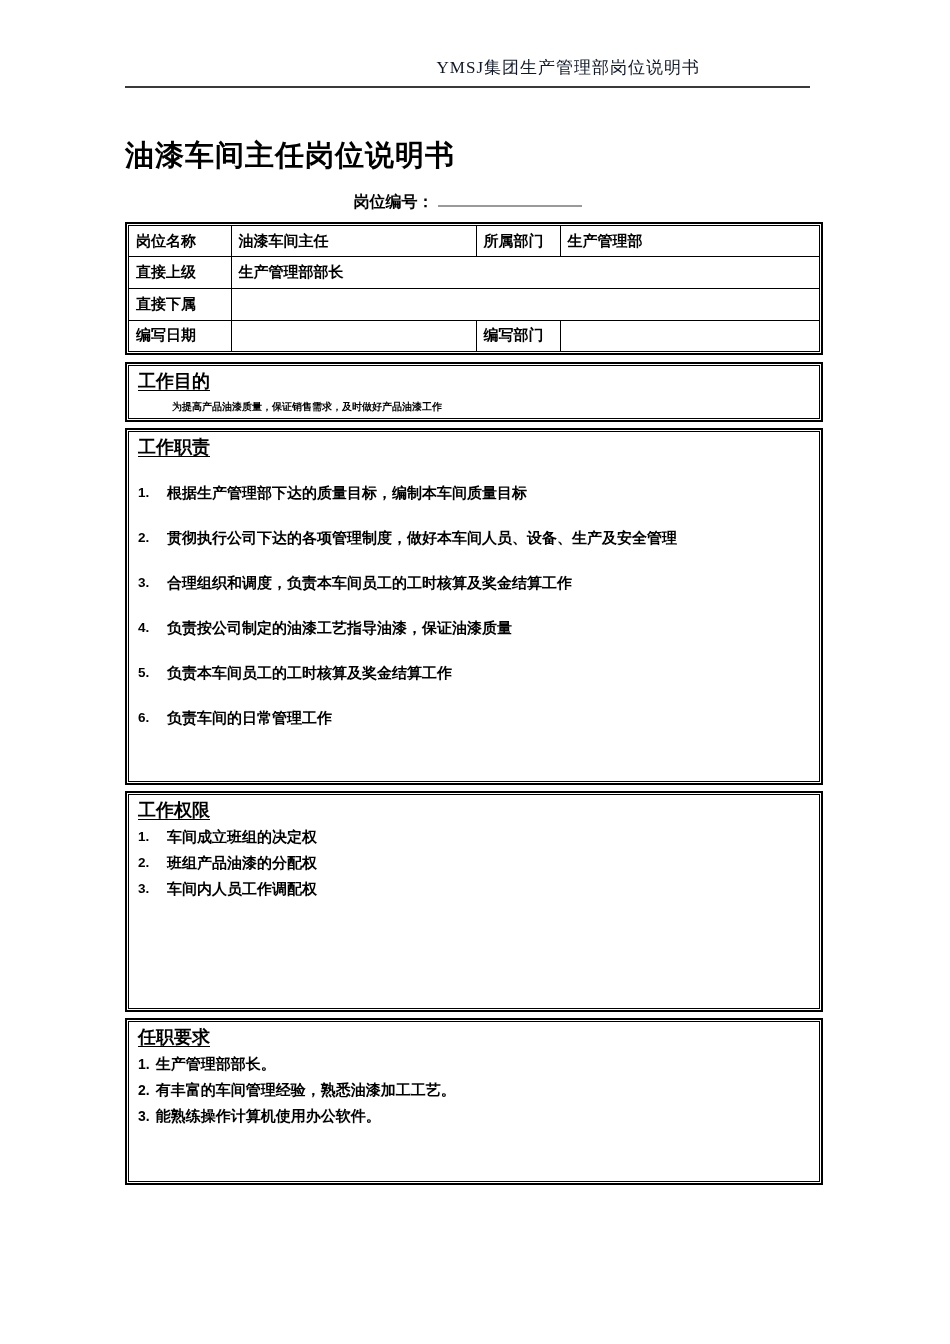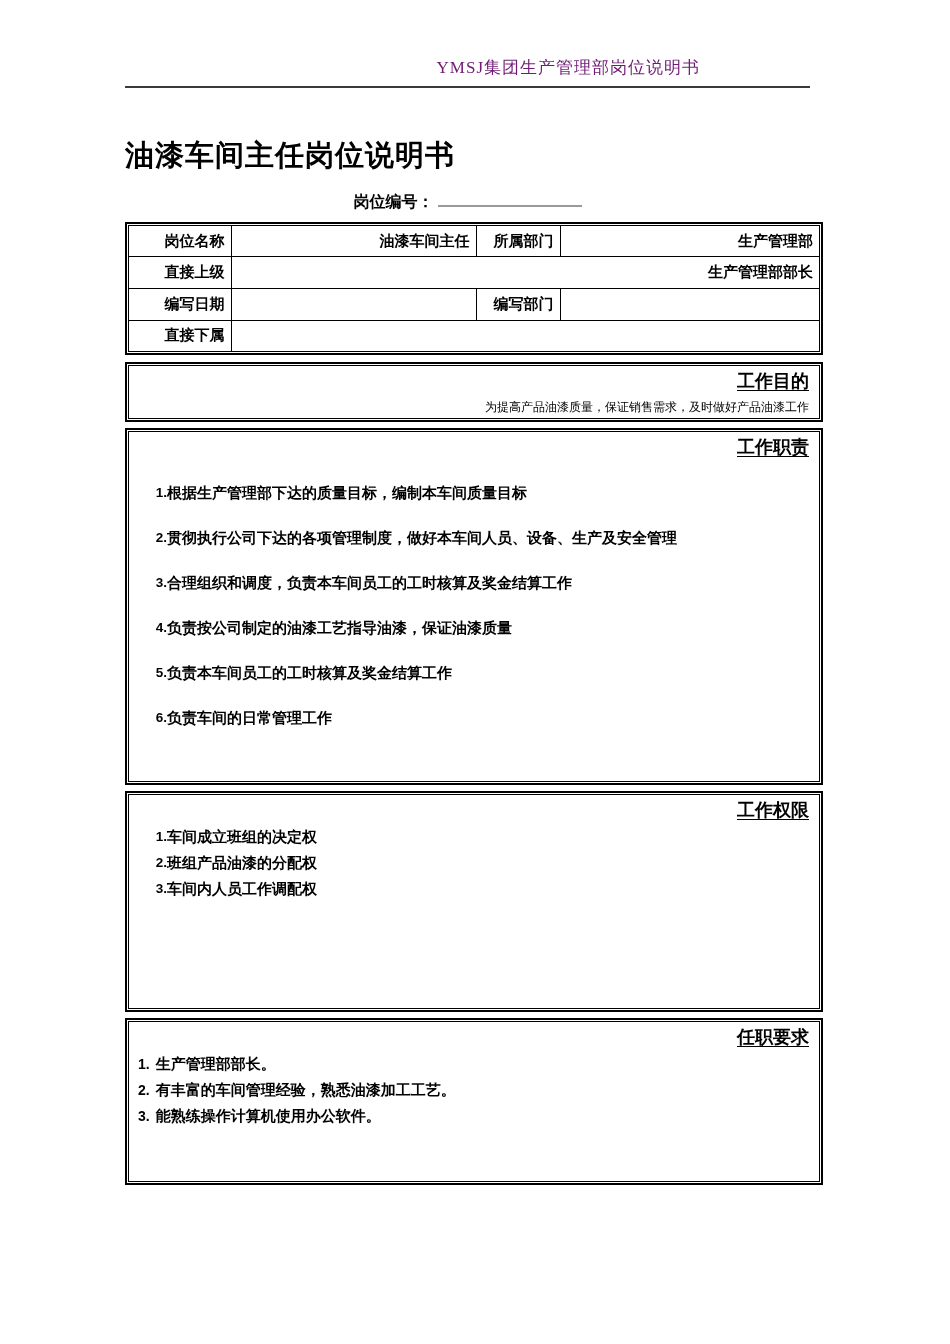--- a/index.html
+++ b/index.html
@@ -12,21 +12,21 @@
   }
   .page { position:absolute; inset:0; background:#fff; }
 
   
   .doc-header {
     position:absolute; left:125px; top:56px; width:685px;
     border-bottom:2px solid #3a3a3a;
     text-align:right;
     padding:0 110px 7px 0;
     font-family:"Liberation Serif", serif;
-    font-size:17px; color:#701a75;
+    font-size:17px; color:#0f172a;
     letter-spacing:1px;
   }
 
   
   .doc-title {
     position:absolute; left:125px; top:136px; width:698px;
     text-align:left;
     font-size:29px; font-weight:700;
     letter-spacing:1px;
   }
@@ -43,21 +43,20 @@
     margin-left:4px; vertical-align:baseline;
   }
 
   
   .dbox {
     position:absolute; left:128px; width:692px;
     background:#fff;
     border:1px solid #000;
     outline:2.5px solid #000;
     outline-offset:1.5px;
-    text-align:right;
   }
 
   
   .dbox.info-wrap { top:225px; height:127px; }
   table.info {
     border-collapse:collapse; table-layout:fixed;
     width:100%; height:100%;
   }
   .info td {
     border:1px solid #000;
@@ -79,21 +78,21 @@
   .dbox.sec-requirements { top:1021px; height:161px; }
 
   .sec-heading {
     display:inline-block;
     font-size:18px; font-weight:600;
     text-decoration:underline;
     text-underline-offset:3px;
     line-height:18px;
   }
   .sec-body {
-    font-size:12px; font-weight:400; line-height:18px;
+    font-size:10px; font-weight:700; line-height:18px;
     margin-top:7px; padding-left:34px;
   }
 
   .list .item { display:flex; font-size:15px; font-weight:600; line-height:18px; }
   .list .num  { flex:none; font-size:13.5px; }
 
   
   .sec-duties .item { margin-top:27px; }
   .sec-duties .num  { width:29px; }
 
@@ -131,29 +130,29 @@
         <td>岗位名称</td>
         <td>油漆车间主任</td>
         <td>所属部门</td>
         <td>生产管理部</td>
       </tr>
       <tr>
         <td>直接上级</td>
         <td colspan="3">生产管理部部长</td>
       </tr>
       <tr>
+        <td>直接下属</td>
+        <td colspan="3"></td>
+      </tr>
+      <tr>
         <td>编写日期</td>
         <td></td>
         <td>编写部门</td>
         <td></td>
       </tr>
-      <tr>
-        <td>直接下属</td>
-        <td colspan="3"></td>
-      </tr>
     </tbody>
       </table>
   </div>
 
   <div class="dbox section sec-purpose">
     <span class="sec-heading">工作目的</span>
     <div class="sec-body">为提高产品油漆质量，保证销售需求，及时做好产品油漆工作</div>
   </div>
 
   <div class="dbox section sec-duties list">

